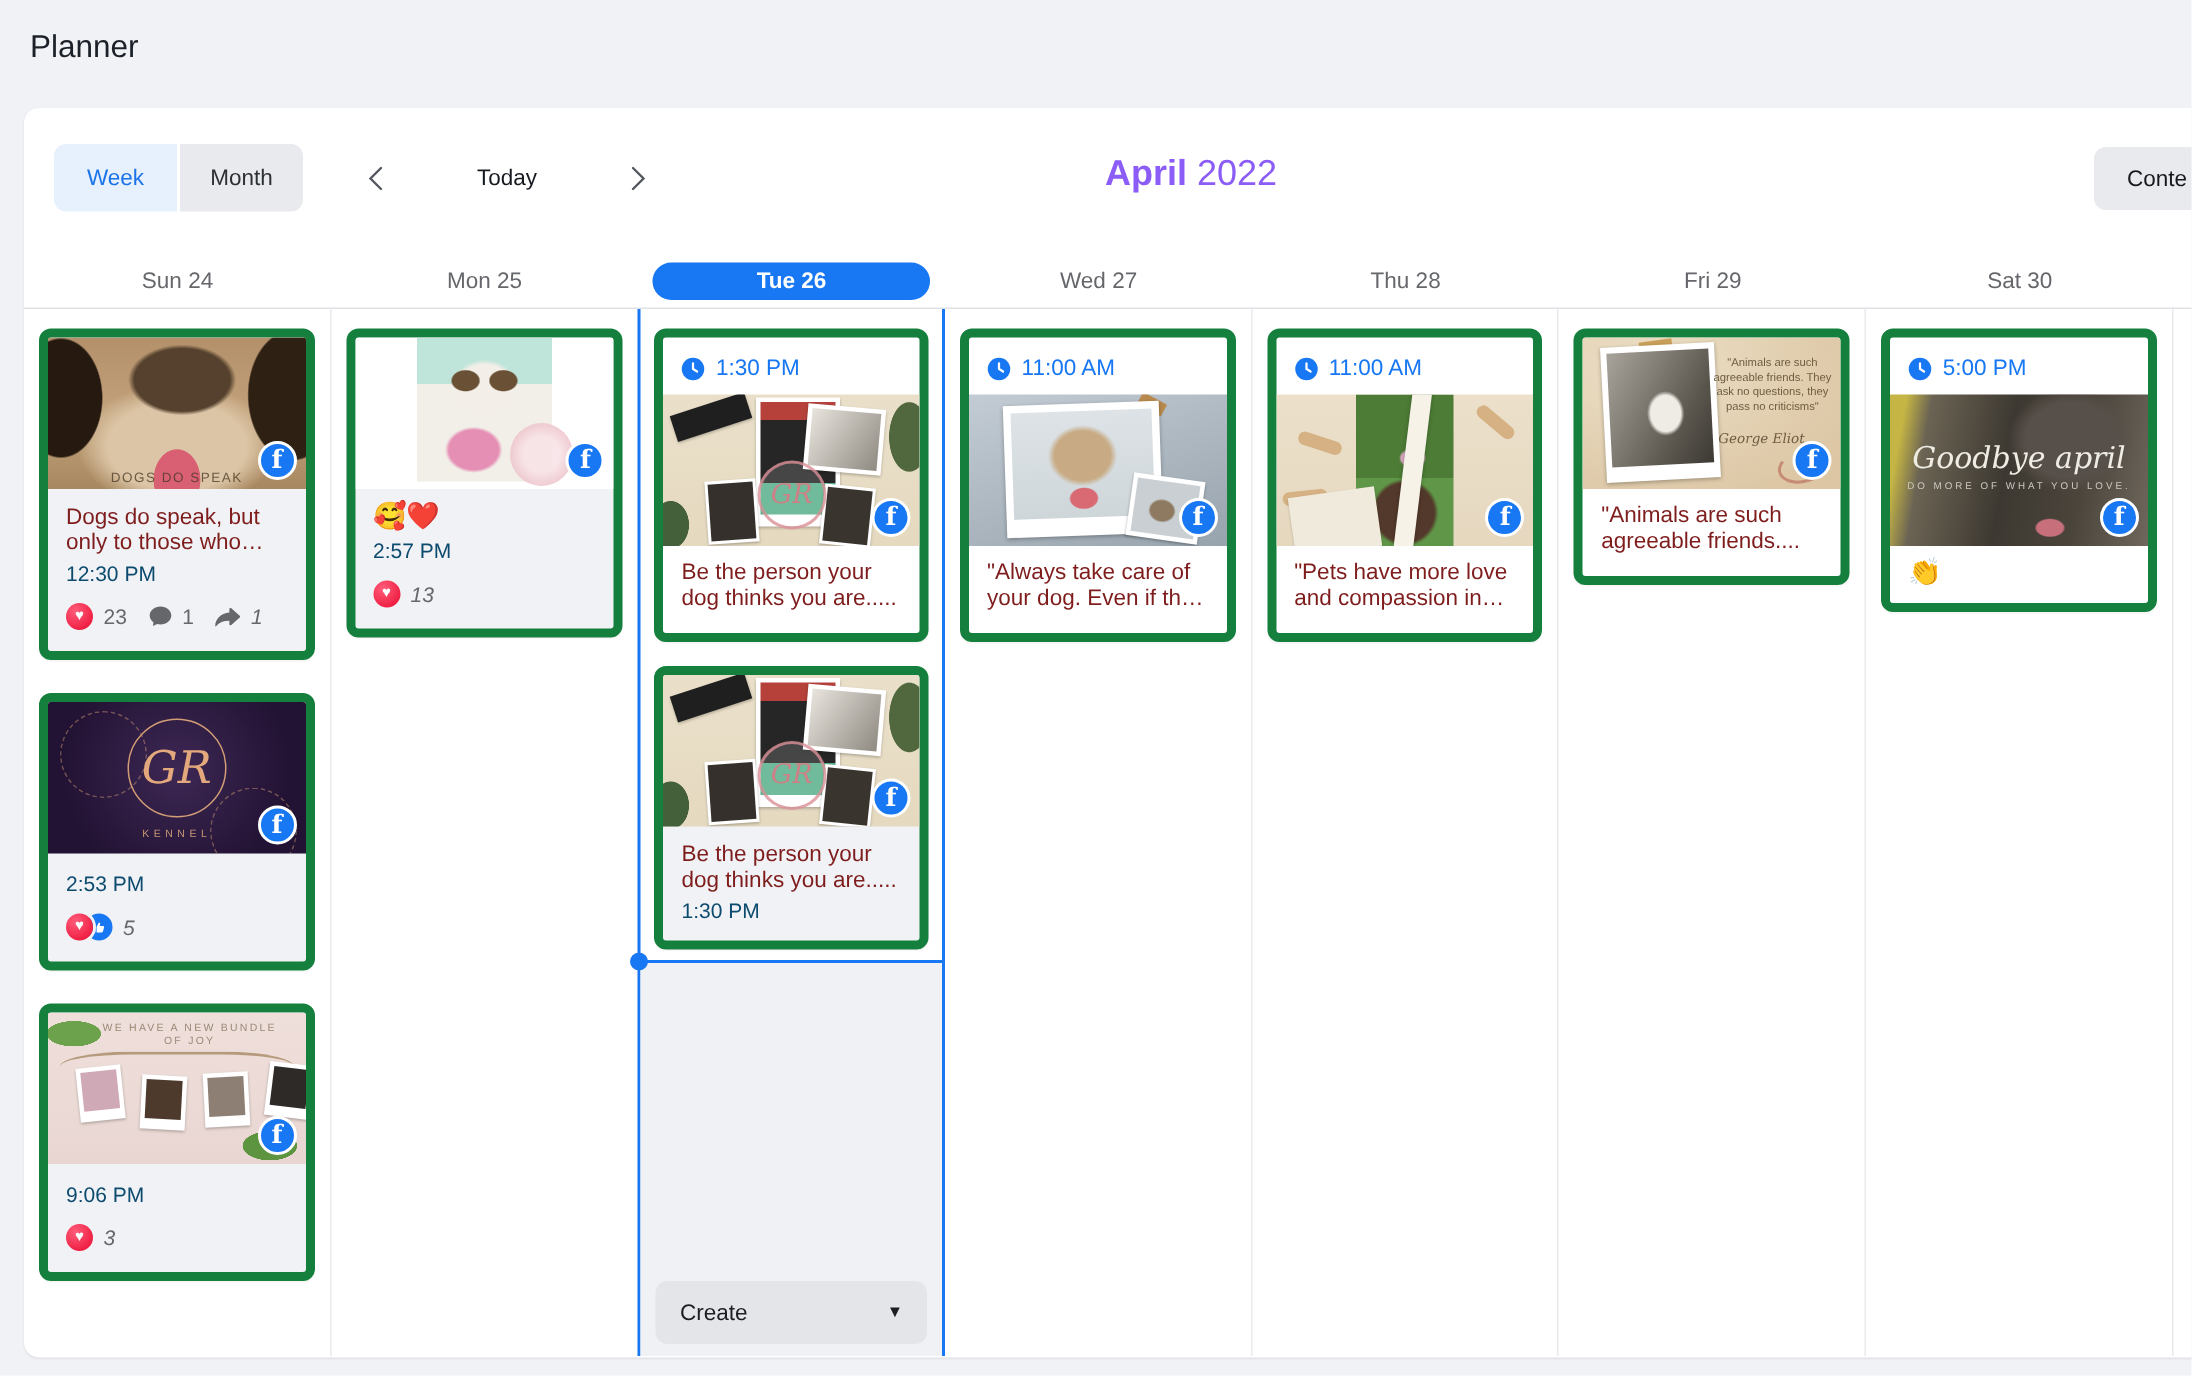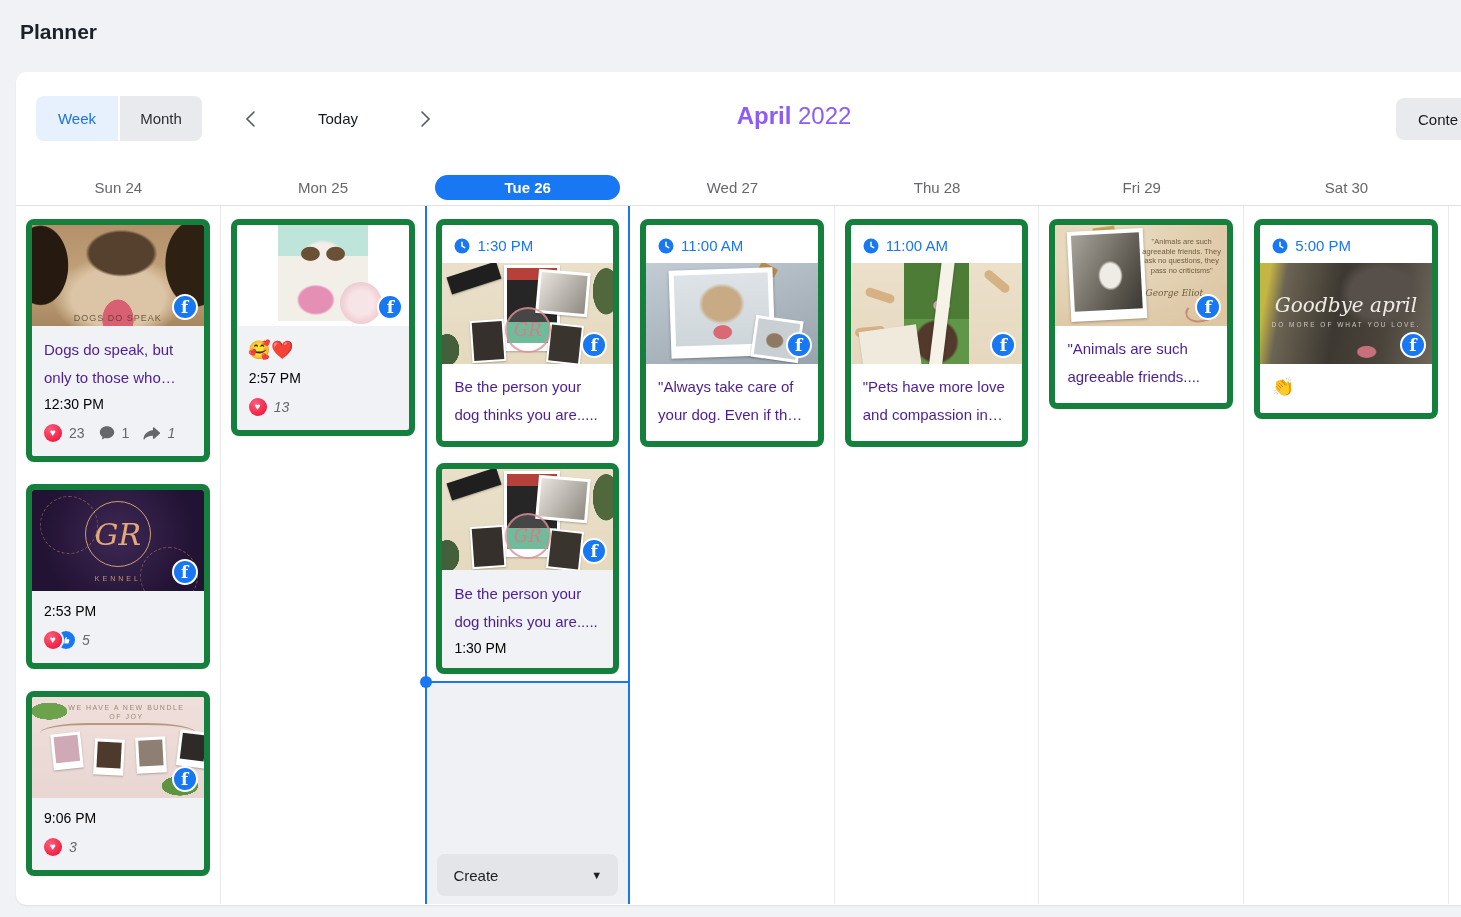--- a/index.html
+++ b/index.html
@@ -2,21 +2,21 @@
 <html><head>
 <meta charset="utf-8">
 <style>
   * { margin:0; padding:0; box-sizing:border-box; }
   html,body { width:1461px; height:917px; }
   body {
     position:relative; overflow:hidden;
     background:#f0f2f5; color:#1c1e21;
     font-family:"Liberation Sans","DejaVu Sans",sans-serif;
   }
-  .page-title { position:absolute; left:20px; top:20px; font-size:21px; font-weight:700; color:#1c2028; }
+  .page-title { position:absolute; left:20px; top:20px; font-size:21px; font-weight:400; color:#1c2028; }
 
   .panel {
     position:absolute; left:16px; top:72px; width:1600px; height:833px;
     background:#fff; border-radius:10px; box-shadow:0 1px 2px rgba(0,0,0,.08);
   }
 
   
   .toolbar { position:relative; height:98px; }
   .view-toggle { position:absolute; left:20px; top:24px; display:flex; gap:2px; }
   .vt-btn { height:45px; width:82px; display:flex; align-items:center; justify-content:center; font-size:15px; cursor:pointer; }
@@ -59,23 +59,23 @@
   .post-card + .post-card { margin-top:22px; }
   .col.today .post-card + .post-card { margin-top:16px; }
 
   .sched-head { display:flex; align-items:center; gap:7px; padding:12px 12px 9px; font-size:15px; color:#1877f2; }
   .card-img { position:relative; height:101px; overflow:hidden; }
   .fb-badge {
     position:absolute; right:6px; bottom:6px; width:26px; height:26px; border-radius:50%;
     background:#1877f2; border:2px solid #fff; color:#fff; display:flex; align-items:center;
     justify-content:center; font-weight:700; font-size:17px; font-family:"DejaVu Serif",serif;
   }
-  .caption { font-size:15px; line-height:28px; color:#4c1d95; padding:10px 12px 4px; }
+  .caption { font-size:15px; line-height:17px; color:#7f1d1d; padding:10px 12px 4px; }
   .caption.emoji { font-size:18px; padding:10px 12px 6px; }
-  .post-time { font-size:14px; color:#000000; padding:0 12px 6px; }
+  .post-time { font-size:14px; color:#0c4a6e; padding:0 12px 6px; }
   .sched .caption { padding:9px 12px 12px; min-height:58px; }
 
   .rx-row { display:flex; align-items:center; padding:6px 12px 14px; }
   .rx-count { font-size:14px; color:#65676b; margin:0 14px 0 7px; }
   .rx-count:last-child { margin-right:0;font-style:italic; }
   .rxi { width:18px; height:18px; border-radius:50%; display:flex; align-items:center; justify-content:center; flex-shrink:0; }
   .rx-love { background:radial-gradient(circle at 35% 30%,#ff5c7a,#ef1e42 75%); }
   .rx-love::before { content:"\2665"; color:#fff; font-size:10px; line-height:1; }
   .rx-like { background:#1877f2; margin-left:-5px; }
   .rx-pair .rx-love { position:relative; z-index:2; box-shadow:0 0 0 2px #f0f2f5; }

